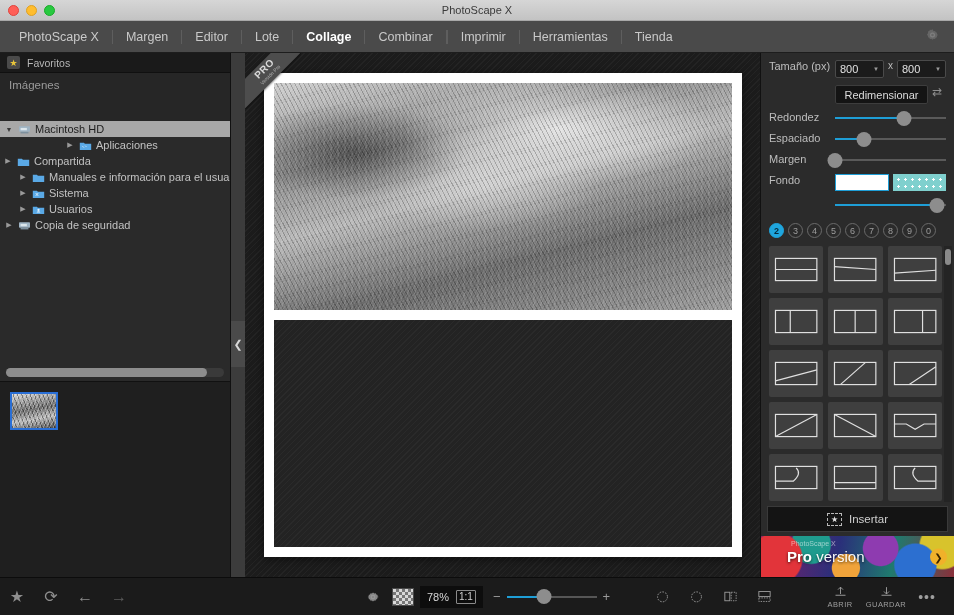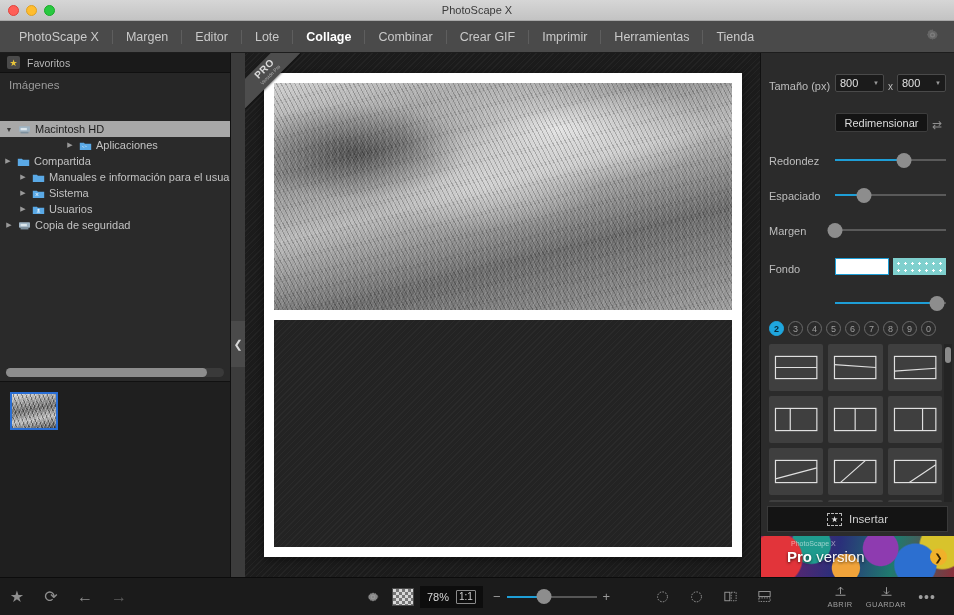--- a/index.html
+++ b/index.html
@@ -155,21 +155,21 @@
     background-image: repeating-linear-gradient(-45deg,
       rgba(255,255,255,.03) 0 1px, transparent 1px 4px);
   }
 
   
   .rpanel {
     width: 194px; flex: none; background: #2b2b2b;
     border-left: 1px solid #111; display: flex; flex-direction: column;
   }
   .ctrl { padding: 0 8px; }
-  .row { display: flex; align-items: flex-end; margin-top: 21px; }
+  .row { display: flex; align-items: flex-start; margin-top: 7px; }
   .lbl { font-size: 11px; color: #bdbdbd; width: 66px; flex: none; }
   .select {
     height: 18px; background: #1b1b1b; border: 1px solid #4a4a4a;
     border-radius: 2px; color: #e0e0e0; font-size: 11px;
     display: flex; align-items: center; padding: 8px 4px; position: relative;
   }
   .select .cv { flex: 1; }
   .select .car { font-size: 6px; color: #9a9a9a; }
   .xsep { font-size: 10px; color: #bdbdbd; margin: 0 4px; }
   .btn-dark {
@@ -331,21 +331,20 @@
       <div class="menu-item">Margen</div>
       <div class="menu-sep"></div>
       <div class="menu-item">Editor</div>
       <div class="menu-sep"></div>
       <div class="menu-item">Lote</div>
       <div class="menu-sep"></div>
       <div class="menu-item active">Collage</div>
       <div class="menu-sep"></div>
       <div class="menu-item">Combinar</div>
       <div class="menu-sep"></div>
-      <div class="menu-item">Crear GIF</div>
       <div class="menu-sep"></div>
       <div class="menu-item">Imprimir</div>
       <div class="menu-sep"></div>
       <div class="menu-item">Herramientas</div>
       <div class="menu-sep"></div>
       <div class="menu-item">Tienda</div>
     </div>
 
   <div class="body">
 

